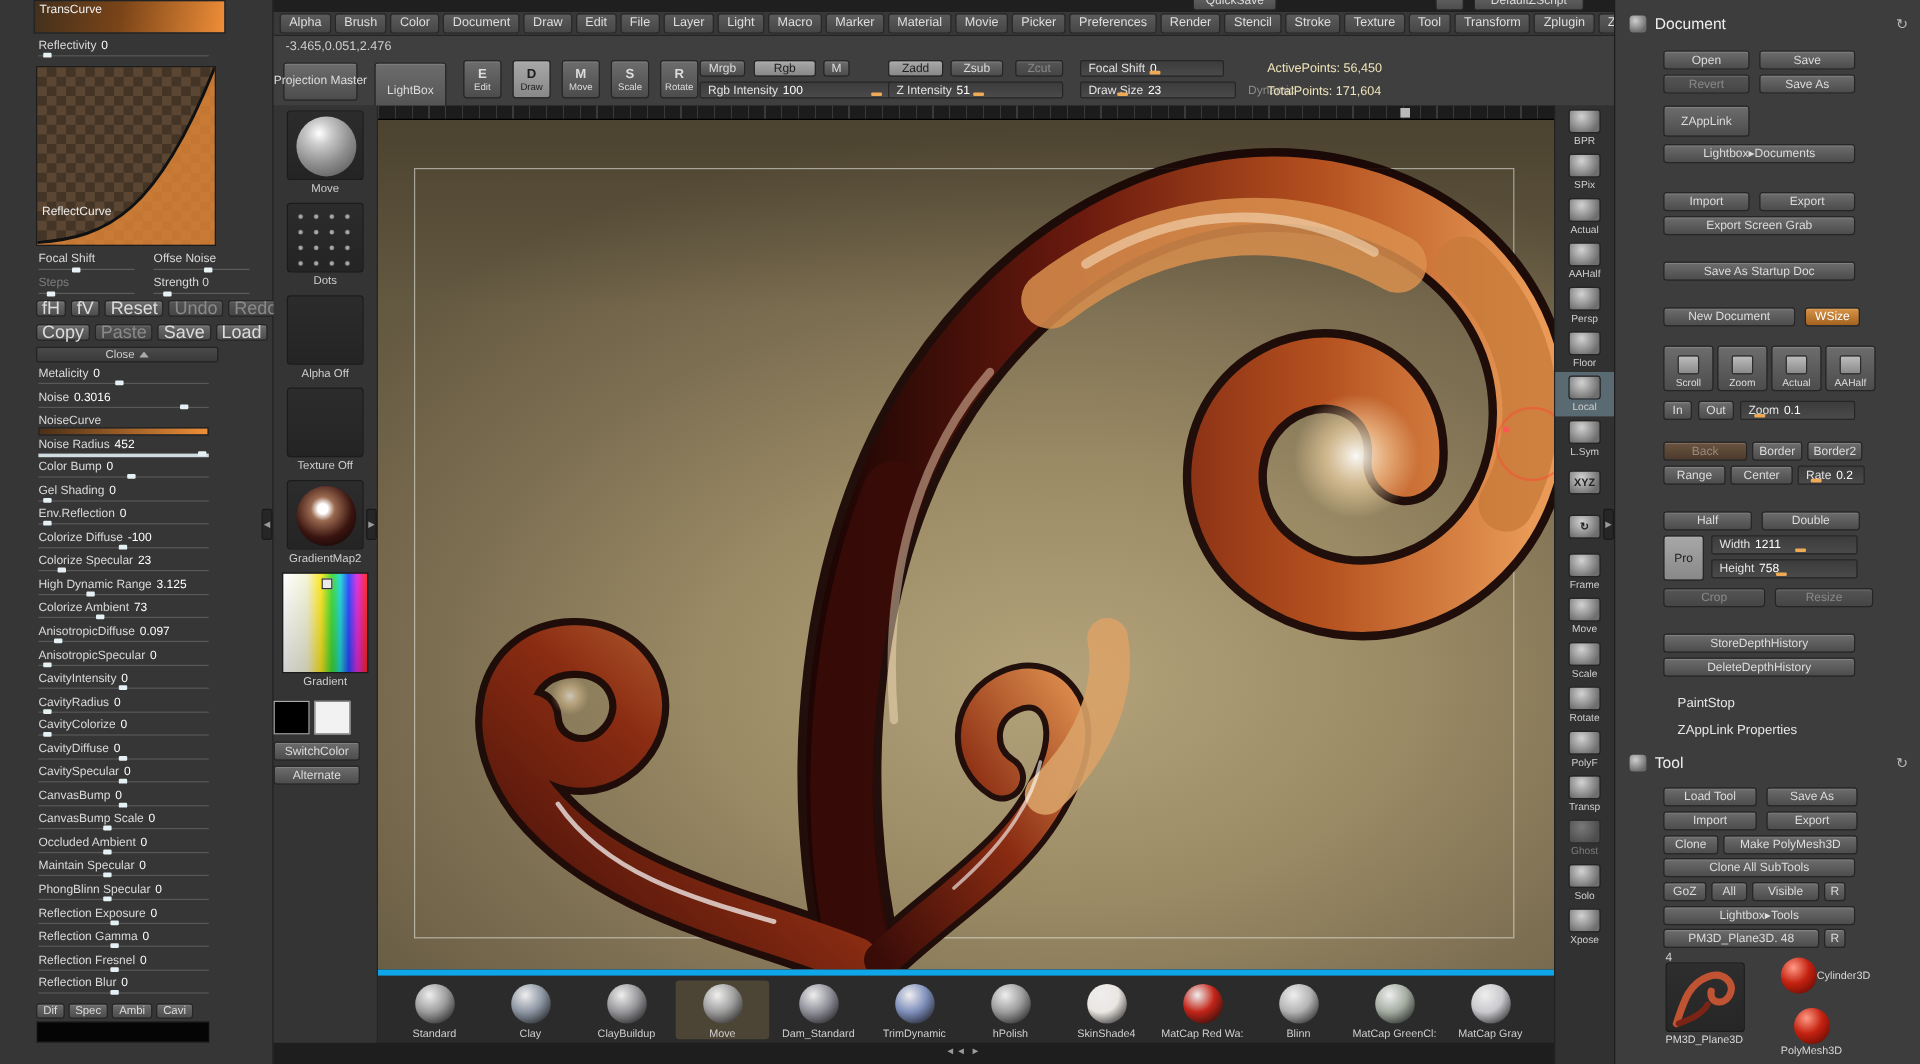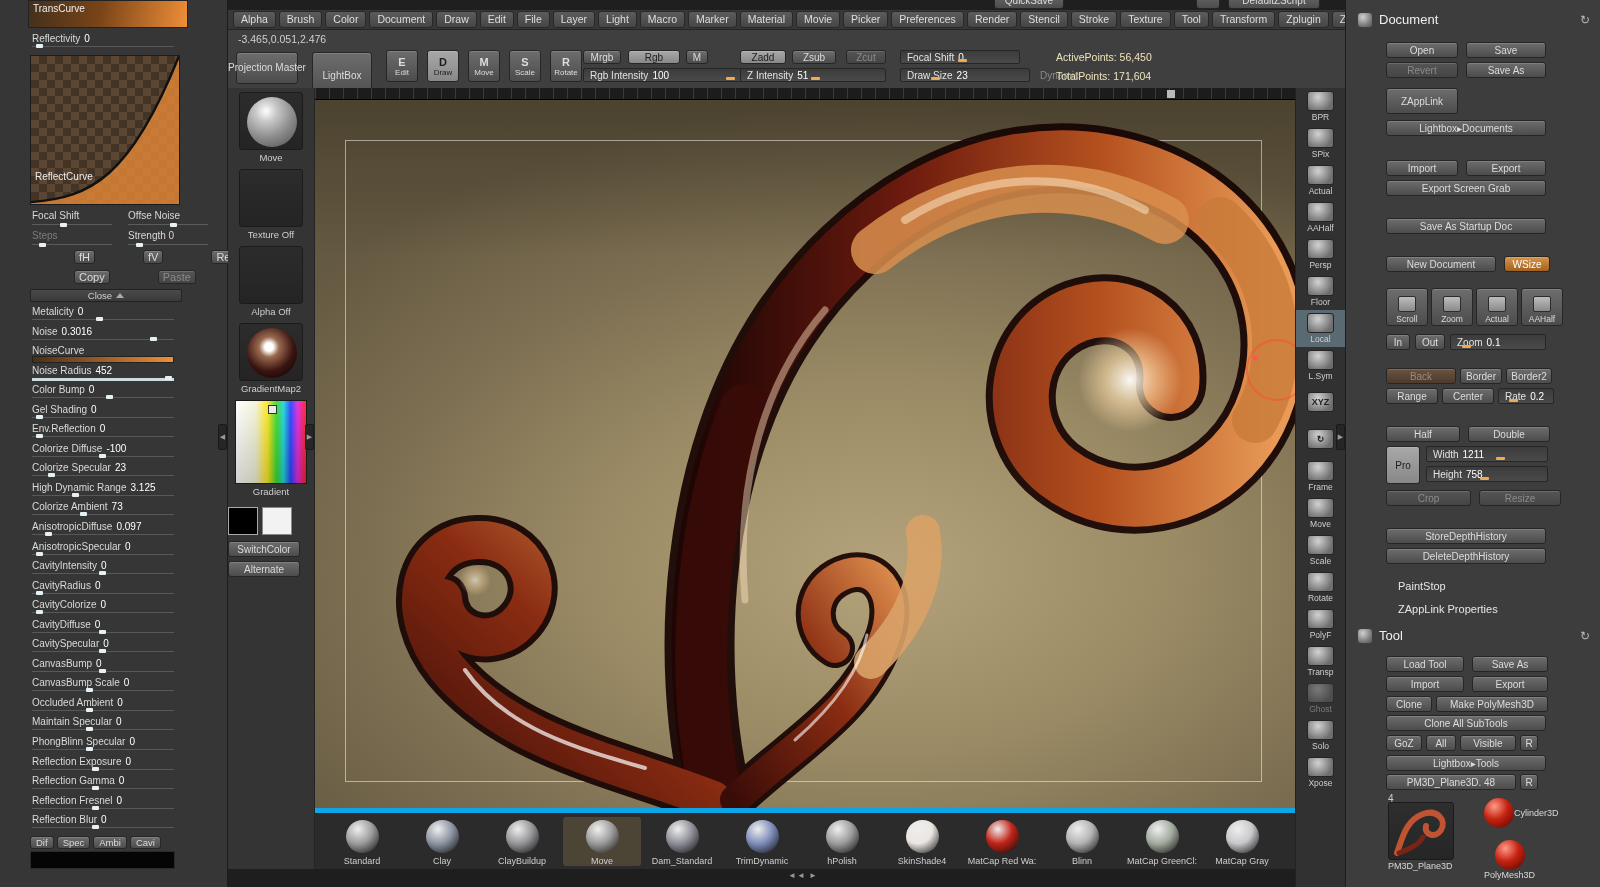--- a/index.html
+++ b/index.html
@@ -37,21 +37,21 @@
       #5a4632;
     background-size:16px 16px; background-position:0 0, 8px 8px; }
   .curvebox svg { position:absolute; left:0; top:0; }
   .curvebox .cb-label { position:absolute; left:4px; bottom:22px; color:#ececec; }
   .mini-sliders { position:absolute; left:32px; width:182px; display:flex; gap:10px; }
   .mini { position:relative; width:86px; height:16px; }
   .mini .lbl { color:#d8d8d8; } .mini.dim .lbl { color:#7d7d7d; }
   .mini .trk { position:absolute; left:0; right:6px; bottom:1px; height:1px; background:#5c5c5c; }
   .mini .dt { position:absolute; bottom:-1px; left:calc(var(--pct,30)*.7px); width:7px; height:4px; background:#e8f2f4; border-radius:1px; }
   .btnrow { position:absolute; left:30px; display:flex; gap:4px; }
-  .btnrow .btn { height:14px; font-size:11px; padding:0 4px;margin-left:44px; }
+  .btnrow .btn { height:14px; font-size:15px; padding:0 4px; }
   .close-bar { position:absolute; left:30px; top:289px; width:152px; height:13px; background:linear-gradient(#4a4a4a,#3a3a3a);
     border:1px solid #222; border-radius:2px; display:flex; align-items:center; justify-content:center; gap:4px; color:#cfcfcf; font-size:9.5px;}
   .tri-up { width:0; height:0; border-left:4px solid transparent; border-right:4px solid transparent; border-bottom:5px solid #aaa; }
   .lrows { position:absolute; left:32px; top:306px; width:190px; }
   .lslider { position:relative; height:19.55px; }
   .lslider .lsl-line { display:flex; gap:4px; }
   .lslider .lsl-label { color:#dadada; } .lslider .lsl-value { color:#fff; }
   .lslider .lsl-track { position:absolute; left:0; top:13px; width:142px; height:1px; background:#585858; }
   .lslider .lsl-dot { position:absolute; top:11px; left:calc(var(--pct,50) * 1.34px); width:7px; height:4px; background:#e4f0f4; border-radius:1px; }
   .lslider.curvebar .lsl-track { height:7px; top:11px; background:linear-gradient(90deg,#4a2f16,#ef8e38); border:1px solid #222; }
@@ -626,26 +626,32 @@
   </div>
 
   <div class="tool-shelf">
     <div class="ts-item" style="margin-top:4px">
       <div class="ts-thumb">
           <div class="sphere-gray"></div>
         </div>
       <div class="ts-label">Move</div>
     </div>
     <div class="ts-item">
-      <div class="ts-thumb"></div>
-      <div class="ts-label">Texture Off</div>
+      <div class="ts-thumb">
+          <div class="dots-pat"></div>
+        </div>
+      <div class="ts-label">Dots</div>
     </div>
     <div class="ts-item">
       <div class="ts-thumb"></div>
       <div class="ts-label">Alpha Off</div>
+    </div>
+    <div class="ts-item">
+      <div class="ts-thumb"></div>
+      <div class="ts-label">Texture Off</div>
     </div>
     <div class="ts-item">
       <div class="ts-thumb">
           <div class="sphere-grad"></div>
         </div>
       <div class="ts-label">GradientMap2</div>
     </div>
     <div class="ts-item">
       <div class="picker">
         <div class="picker-cursor"></div>

